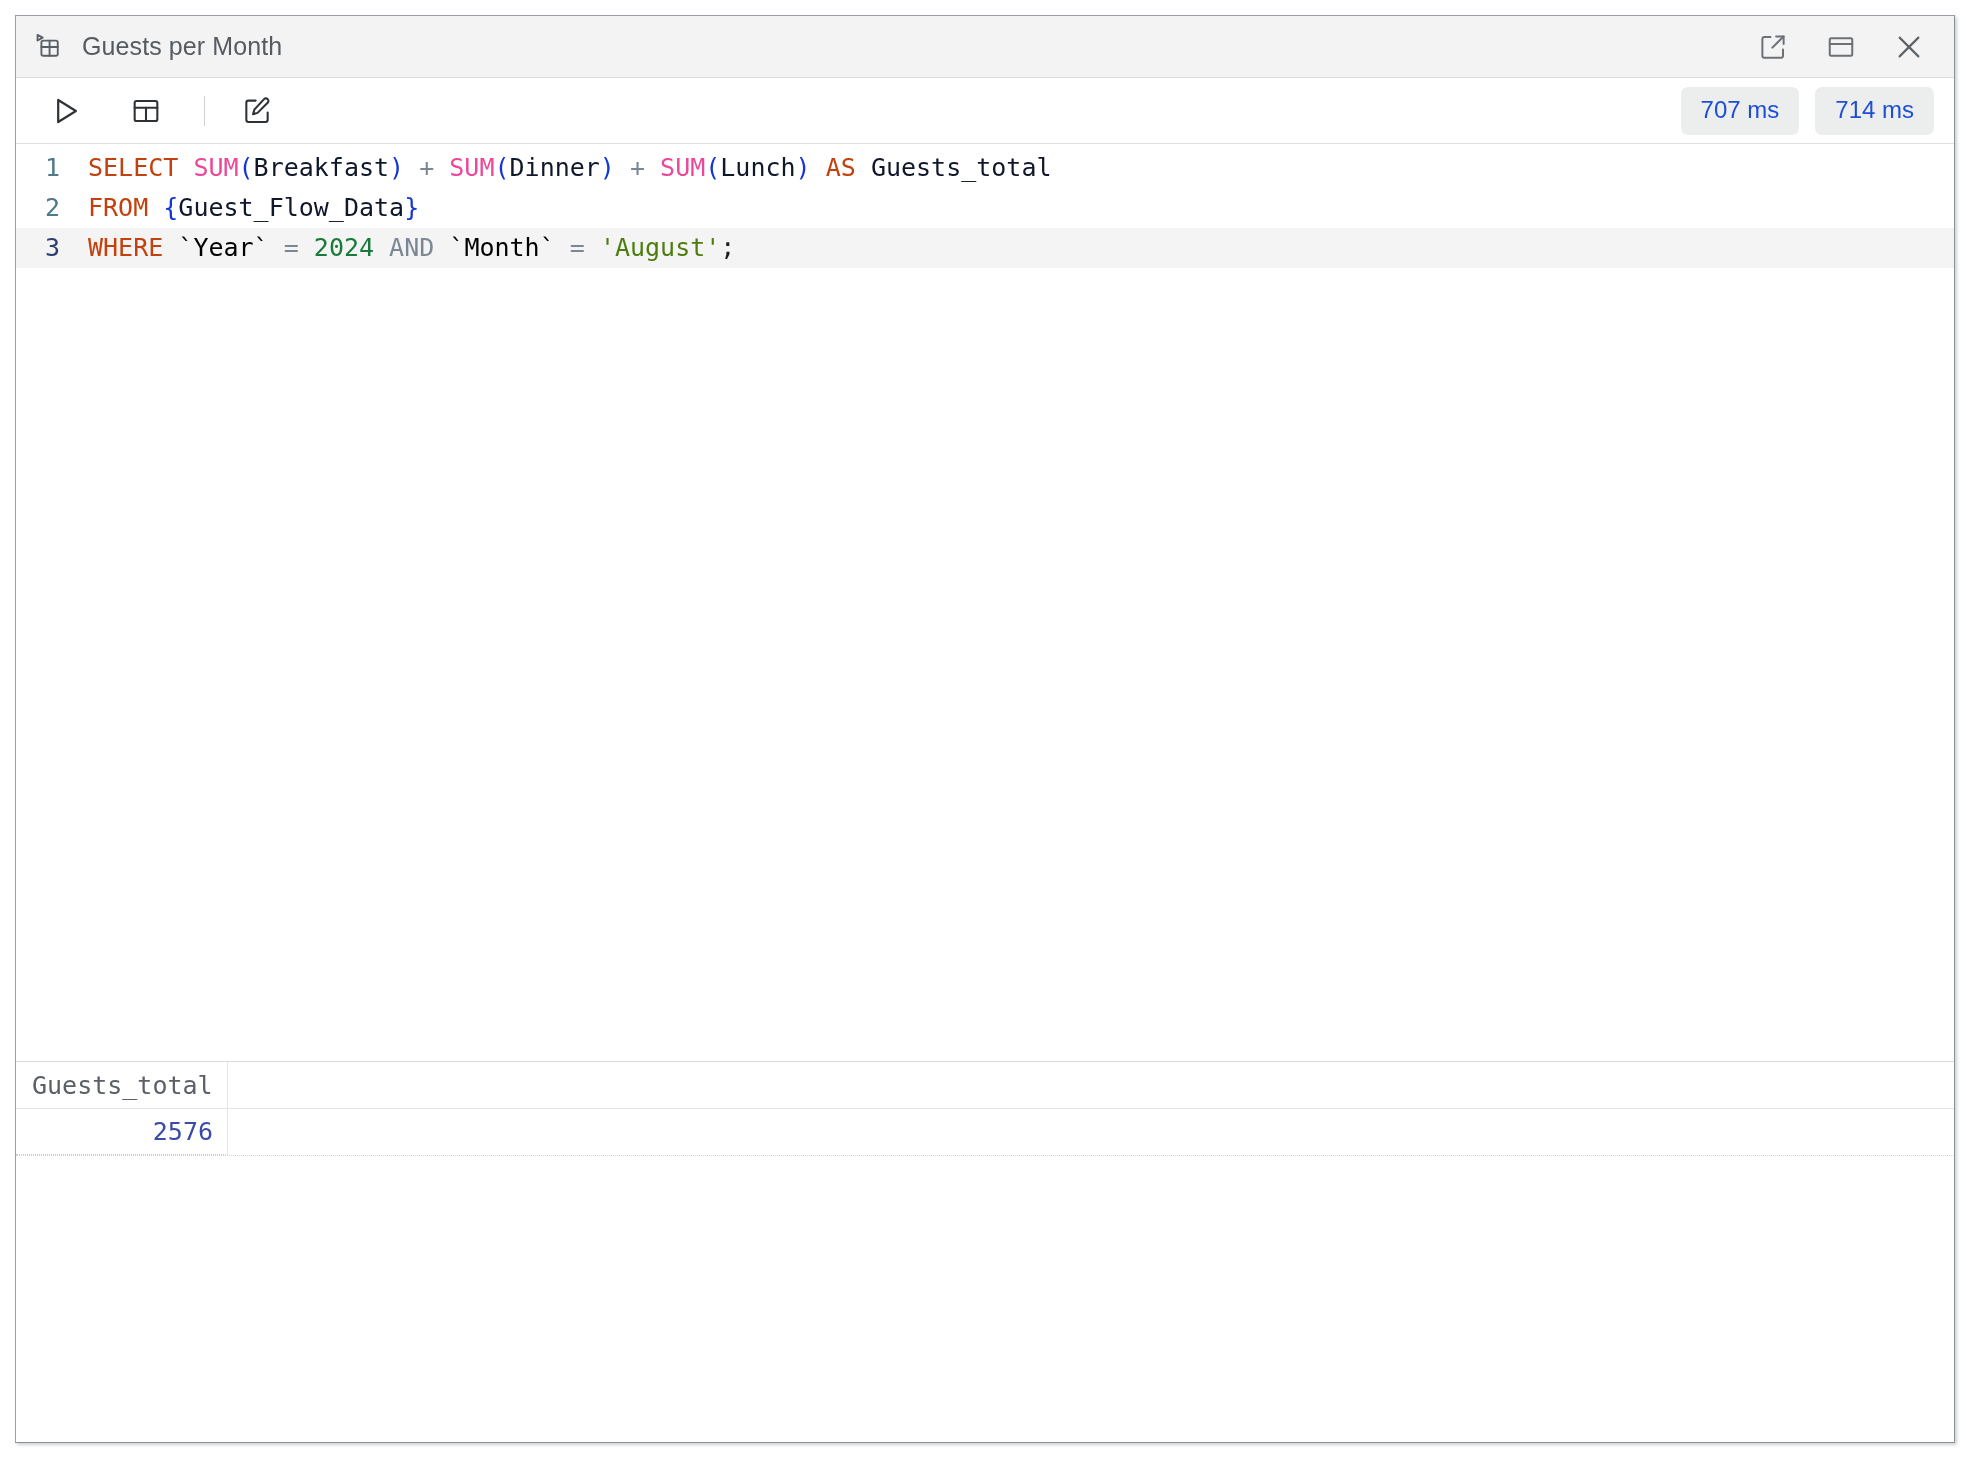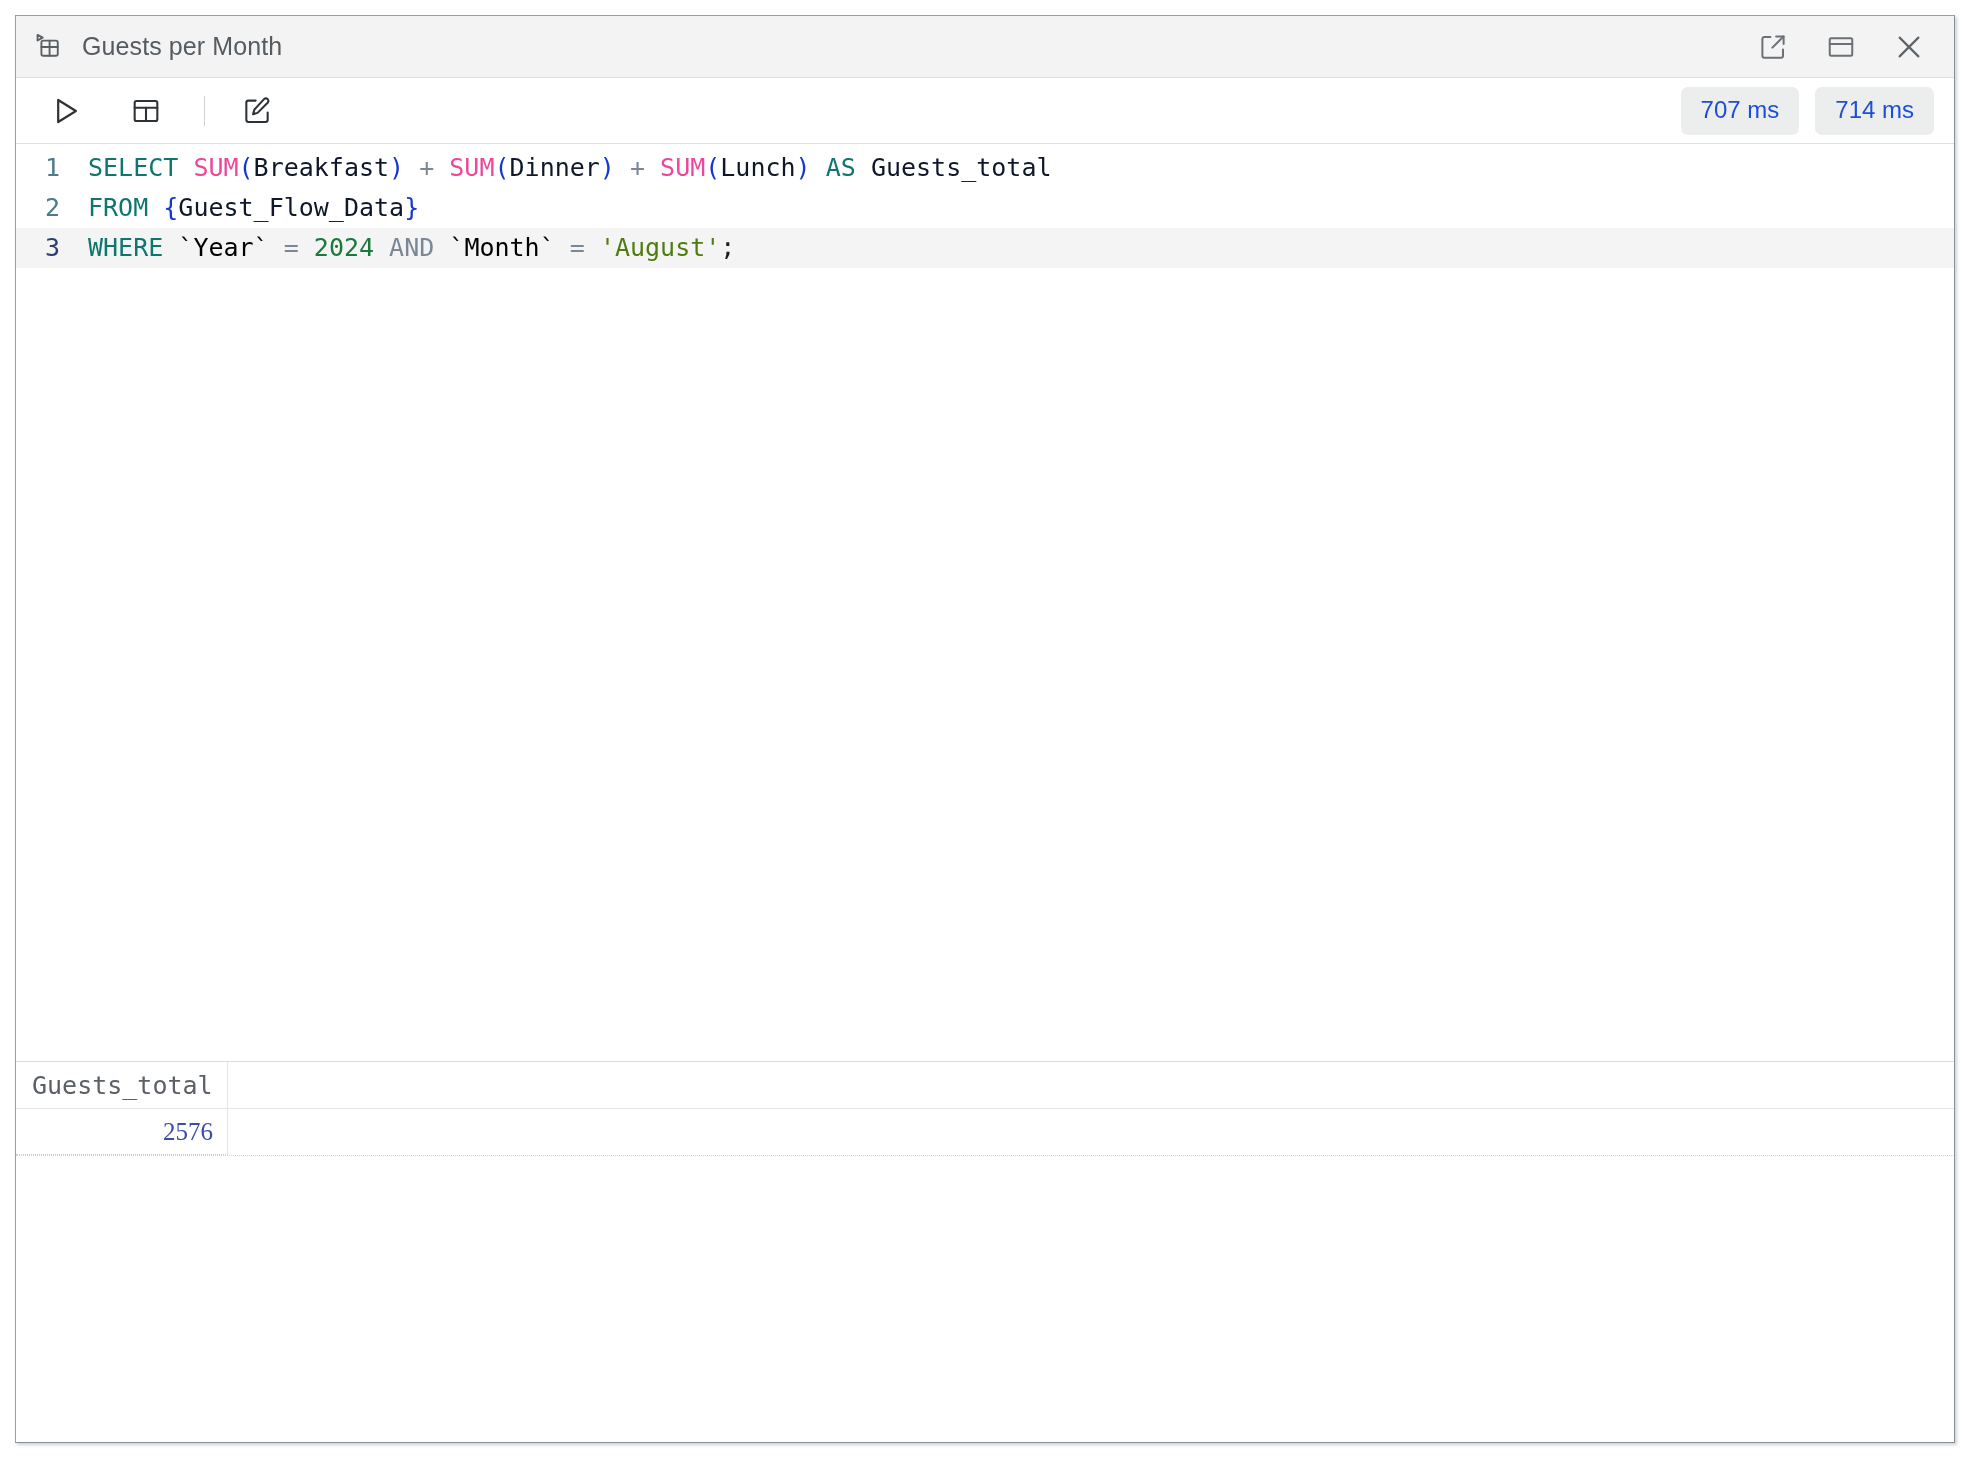--- a/index.html
+++ b/index.html
@@ -129,21 +129,21 @@
     text-align: right;
     padding-right: 28px;
     box-sizing: border-box;
     color: #4d7b8a;
     user-select: none;
   }
   .code-line.active .ln { color: #2b3f70; }
   .code-text { white-space: pre; }
 
   
-  .kw   { color: #0f766e; }
+  .kw   { color: #c2410c; }
   .fn   { color: #ec4899; }
   .par  { color: #1436d4; }
   .id   { color: #0f172a; }
   .op   { color: #7b8794; }
   .num  { color: #1a7a3c; margin-top: 40px; }
   .str  { color: #4d7c0f; }
   .col  { color: #000000; }
   .pln  { color: #1b1b1b; }
 
   
@@ -165,21 +165,21 @@
     display: flex;
     align-items: center;
     font-family: "DejaVu Sans Mono", "Liberation Mono", monospace;
     font-size: 25px;
     box-sizing: border-box;
     border-right: 1px solid #e3e5e6;
   }
   .cell.first { width: 212px; min-width: 212px; }
   .cell.rest  { flex: 1 1 auto; border-right: none; }
   .cell.header { color: #5a6066; padding-left: 16px; }
-  .cell.value  { color: #3b4ba8; justify-content: flex-end; padding-right: 14px; font-family: Liberation Serif, serif; }
+  .cell.value  { color: #3b4ba8; justify-content: flex-end; padding-right: 14px; }
   .grid-row.data-row .cell.rest { border-bottom: none; }
   .data-row-underline {
     border-bottom: 1px dotted #c9cbcd;
   }
 </style>
 </head>
 <body>
 
 <div id="window">
 

